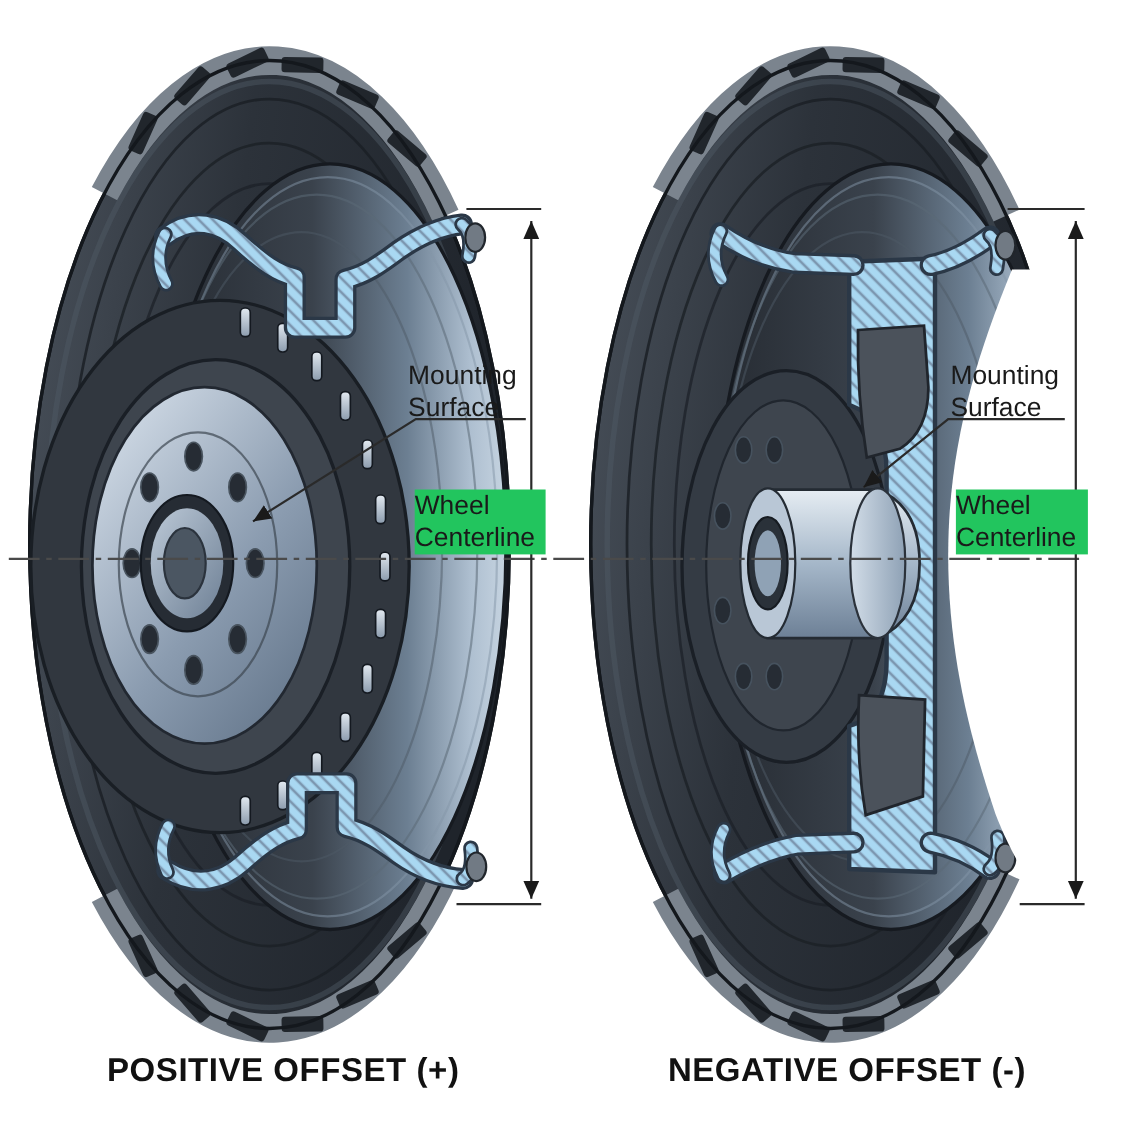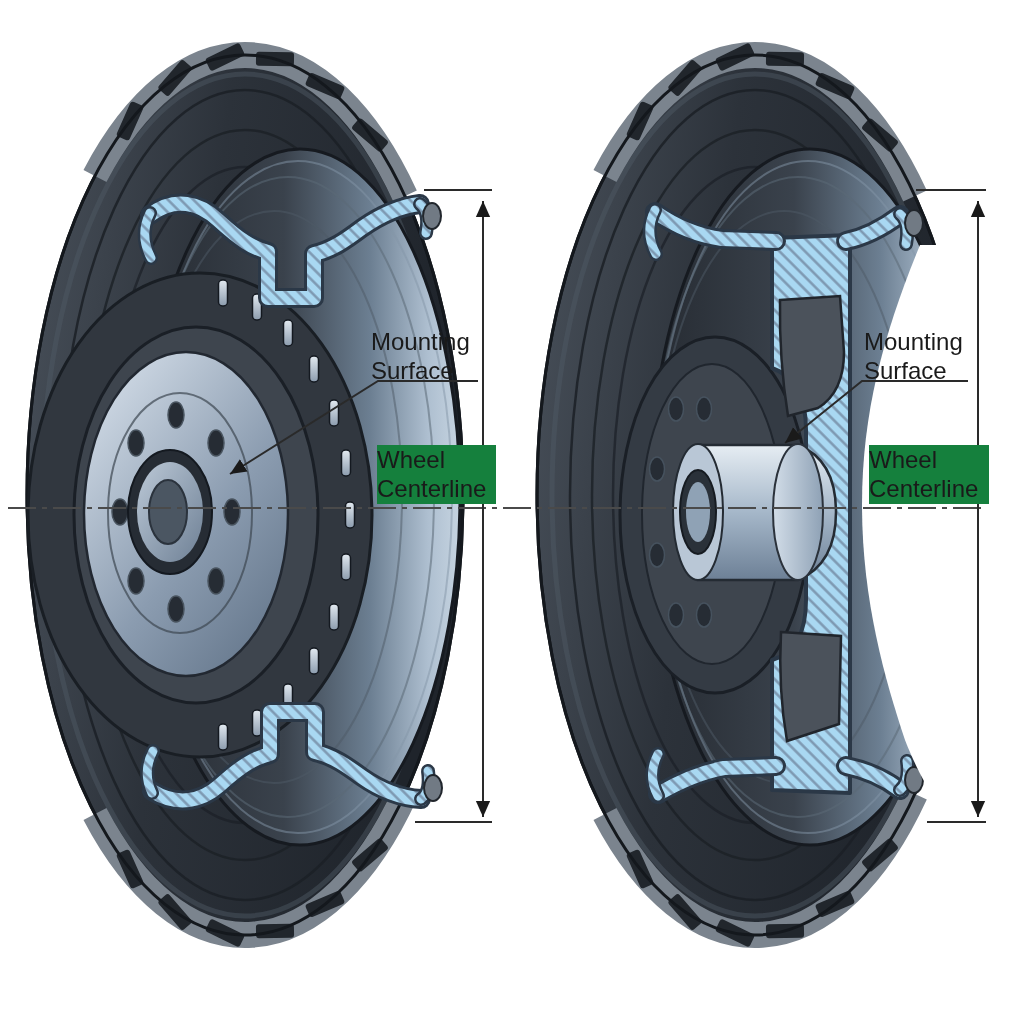--- a/index.html
+++ b/index.html
@@ -1,20 +1,20 @@
 <!DOCTYPE html>
 <html><head>
 <meta charset="utf-8">
 <style>
   html,body{margin:0;padding:0;background:#ffffff;}
   #stage{position:relative;width:1024px;height:1024px;background:#ffffff;overflow:hidden;
          font-family:"Liberation Sans", sans-serif;}
   #art{position:absolute;left:0;top:0;}
   .anno{position:absolute;font-size:24px;line-height:1.22;color:#1a1a1a;text-align:left;}
-  .anno.bg{background:#15803d;}
+  .anno.bg{background:#22c55e;}
   .caption{position:absolute;font-size:30px;font-weight:bold;color:#111111;text-align:center;
            letter-spacing:.5px;}
 </style>
 </head>
 <body>
 
 <div id="stage">
 
 <svg id="art" width="1024" height="1024" viewBox="0 0 1024 1024">
   <defs>
@@ -228,15 +228,17 @@
 <div class="anno" style="left:864px;top:327px;width:120px">
   <div>Mounting</div>
   <div>Surface</div>
 </div>
 
 <div class="anno bg" style="left:869px;top:445px;width:120px">
   <div>Wheel</div>
   <div>Centerline</div>
 </div>
 
-
+<div class="caption" style="left:35px;top:957px;width:445px">POSITIVE OFFSET (+)</div>
+
+<div class="caption" style="left:545px;top:957px;width:450px">NEGATIVE OFFSET (-)</div>
 
 </div>
 
 </body></html>

